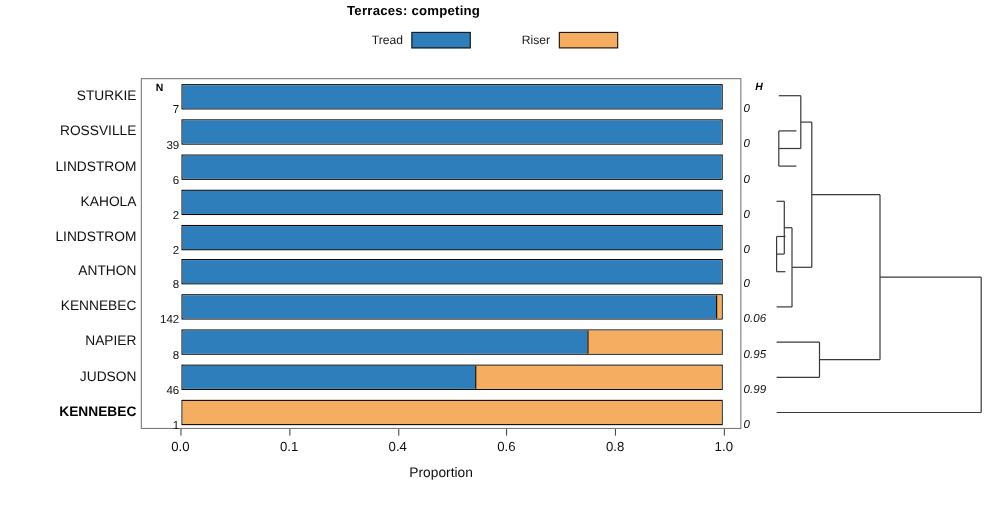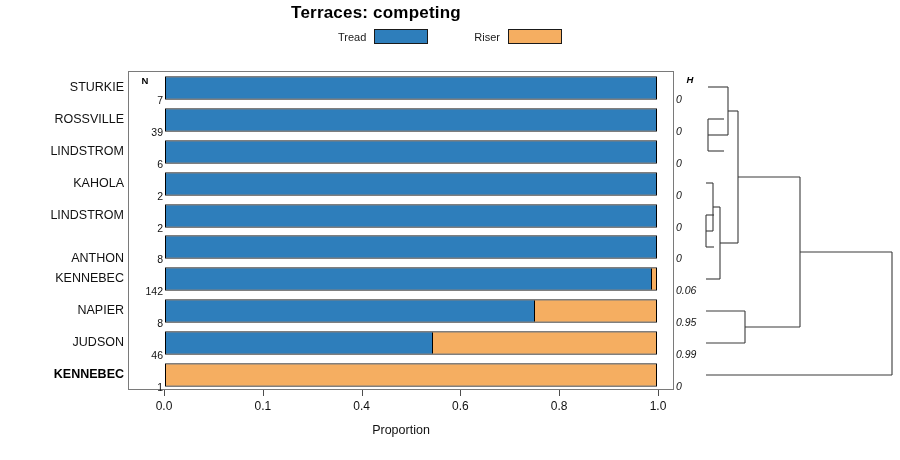--- a/index.html
+++ b/index.html
@@ -10,21 +10,21 @@
     color:#000;
     overflow:hidden;
     position:relative;
   }
   #root{position:absolute;inset:0;}
 
   
   .title{
     position:absolute;left:0;top:3px;width:752px;
     text-align:center;
-    font-size:17px;font-weight:bold;letter-spacing:.2px;
+    font-size:12px;font-weight:bold;letter-spacing:.2px;
   }
 
   
   .legend{
     position:absolute;top:29px;left:0;width:900px;
     display:flex;justify-content:center;align-items:center;gap:46px;
   }
   .legend-entry{display:flex;align-items:center;gap:8px;}
   .legend-label{font-size:11px;color:#1a1a1a;}
   .legend-swatch{
@@ -135,21 +135,21 @@
       <span class="legend-swatch" id="sw1" style="background: rgb(245, 174, 97);"></span>
     </div>
   </div>
 
   <div class="ylabels" id="ylabels">
       <div class="ylabel" style="top: 15.95px;">STURKIE</div>
       <div class="ylabel" style="top: 47.85px;">ROSSVILLE</div>
       <div class="ylabel" style="top: 79.75px; margin-left: 22px;">LINDSTROM</div>
       <div class="ylabel" style="top: 111.65px;">KAHOLA</div>
       <div class="ylabel" style="top: 143.55px;">LINDSTROM</div>
-      <div class="ylabel" style="top: 175.45px; margin-top: 12px;">ANTHON</div>
+      <div class="ylabel" style="top: 175.45px;">ANTHON</div>
       <div class="ylabel" style="top: 239.25px;">NAPIER</div>
       <div class="ylabel" style="top: 207.35px;">KENNEBEC</div>
       <div class="ylabel" style="top: 271.15px;">JUDSON</div>
       <div class="ylabel bold" style="top: 303.05px;">KENNEBEC</div>
     </div>
 
   <div class="panel">
     <div class="ncol" id="ncol">
       <div class="nhead">N</div>
     <div class="nval" style="top: 21.95px;">7</div>

